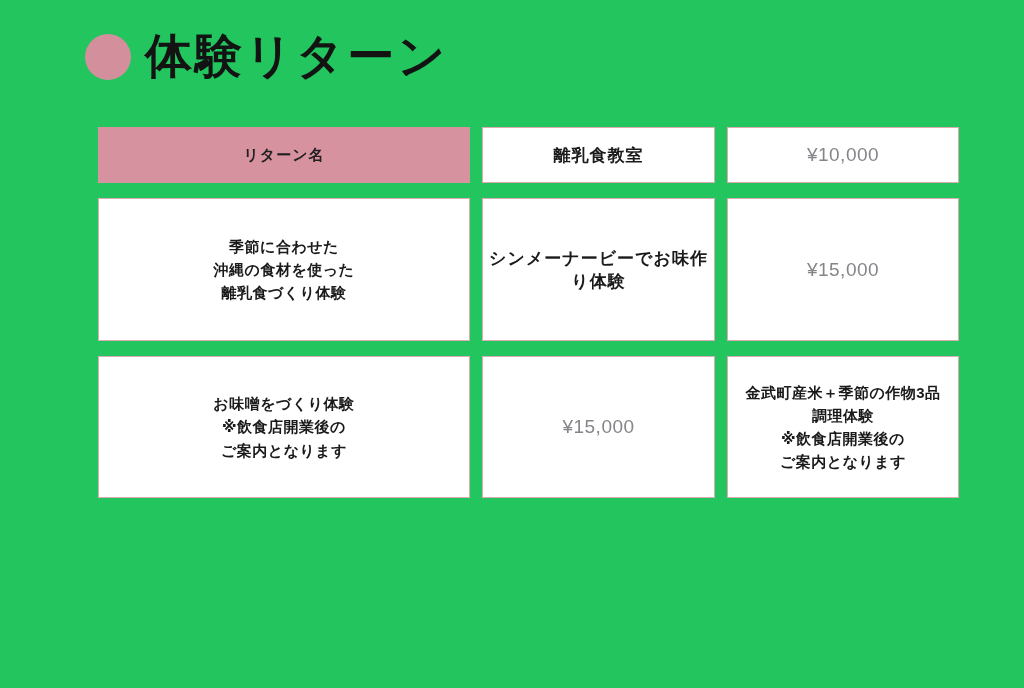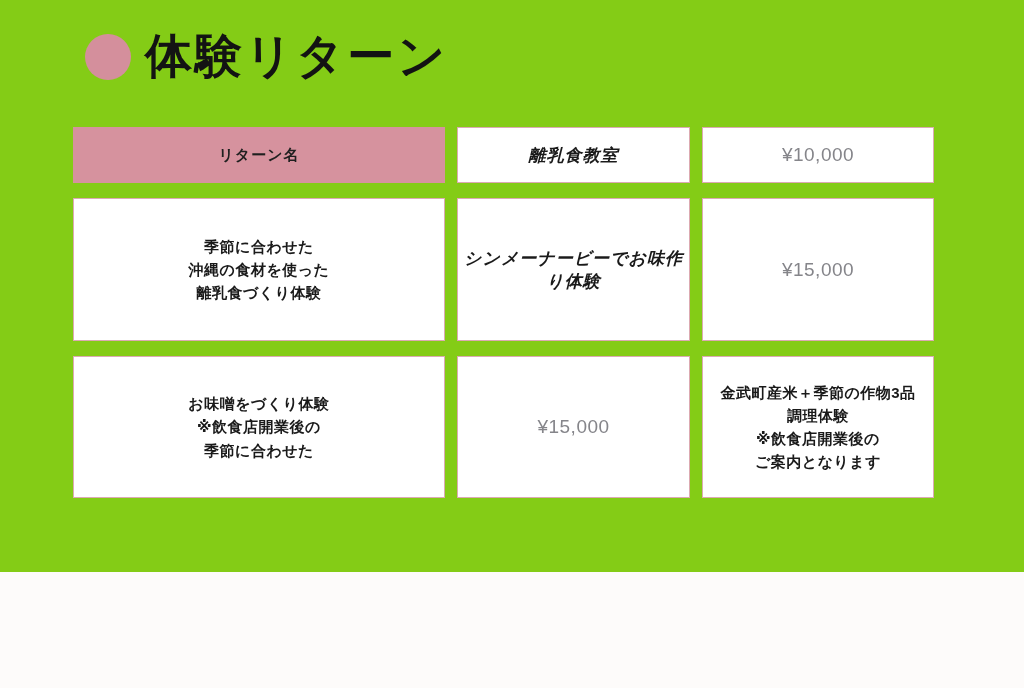--- a/index.html
+++ b/index.html
@@ -5,22 +5,22 @@
   * { margin: 0; padding: 0; box-sizing: border-box; }
   html, body { width: 1024px; height: 688px; }
   body {
     font-family: "Liberation Sans", "DejaVu Sans", sans-serif;
     background: #fdfbfa;
     overflow: hidden;
   }
   .page {
     position: relative;
     width: 1024px;
-    height: 572px;
-    background: #84cc16;
+    height: 688px;
+    background: #22c55e;
   }
   .title-row {
     position: absolute;
     left: 85px;
     top: 33px;
     display: flex;
     align-items: center;
     gap: 14px;
   }
   .title-dot {
@@ -34,21 +34,21 @@
     font-family: "Liberation Serif", "DejaVu Serif", serif;
     font-size: 47px;
     font-weight: 600;
     color: #131313;
     letter-spacing: 3px;
     line-height: 1;
     white-space: nowrap;
   }
   .returns-table {
     position: absolute;
-    left: 73px;
+    left: 98px;
     top: 127px;
     display: grid;
     grid-template-columns: 372px 233px 232px;
     grid-template-rows: 56px 143px 142px 141px;
     column-gap: 12px;
     row-gap: 15px;
   }
   .th {
     background: #d6929e;
     display: flex;
@@ -66,21 +66,20 @@
     align-items: center;
     justify-content: center;
     text-align: center;
     padding: 8px 4px;
   }
   .cell-name {
     font-size: 17px;
     font-weight: bold;
     color: #1a1a1a;
     letter-spacing: 1px;
-    font-style: italic;
   }
   .cell-amount {
     font-size: 19px;
     font-weight: 400;
     color: #85858a;
     letter-spacing: 0.5px;
   }
   .cell-content {
     font-size: 15px;
     font-weight: bold;
@@ -118,21 +117,21 @@
 
     <div class="cell">
       <span class="cell-name">シンメーナービーでお味作り体験</span>
     </div>
     <div class="cell">
       <span class="cell-amount">¥15,000</span>
     </div>
     <div class="cell">
       <span class="cell-content">お味噌をづくり体験
 ※飲食店開業後の
-季節に合わせた</span>
+ご案内となります</span>
     </div>
 
     <div class="cell">
       <span class="cell-amount">¥15,000</span>
     </div>
     <div class="cell">
       <span class="cell-content">金武町産米＋季節の作物3品
 調理体験
 ※飲食店開業後の
 ご案内となります</span>

